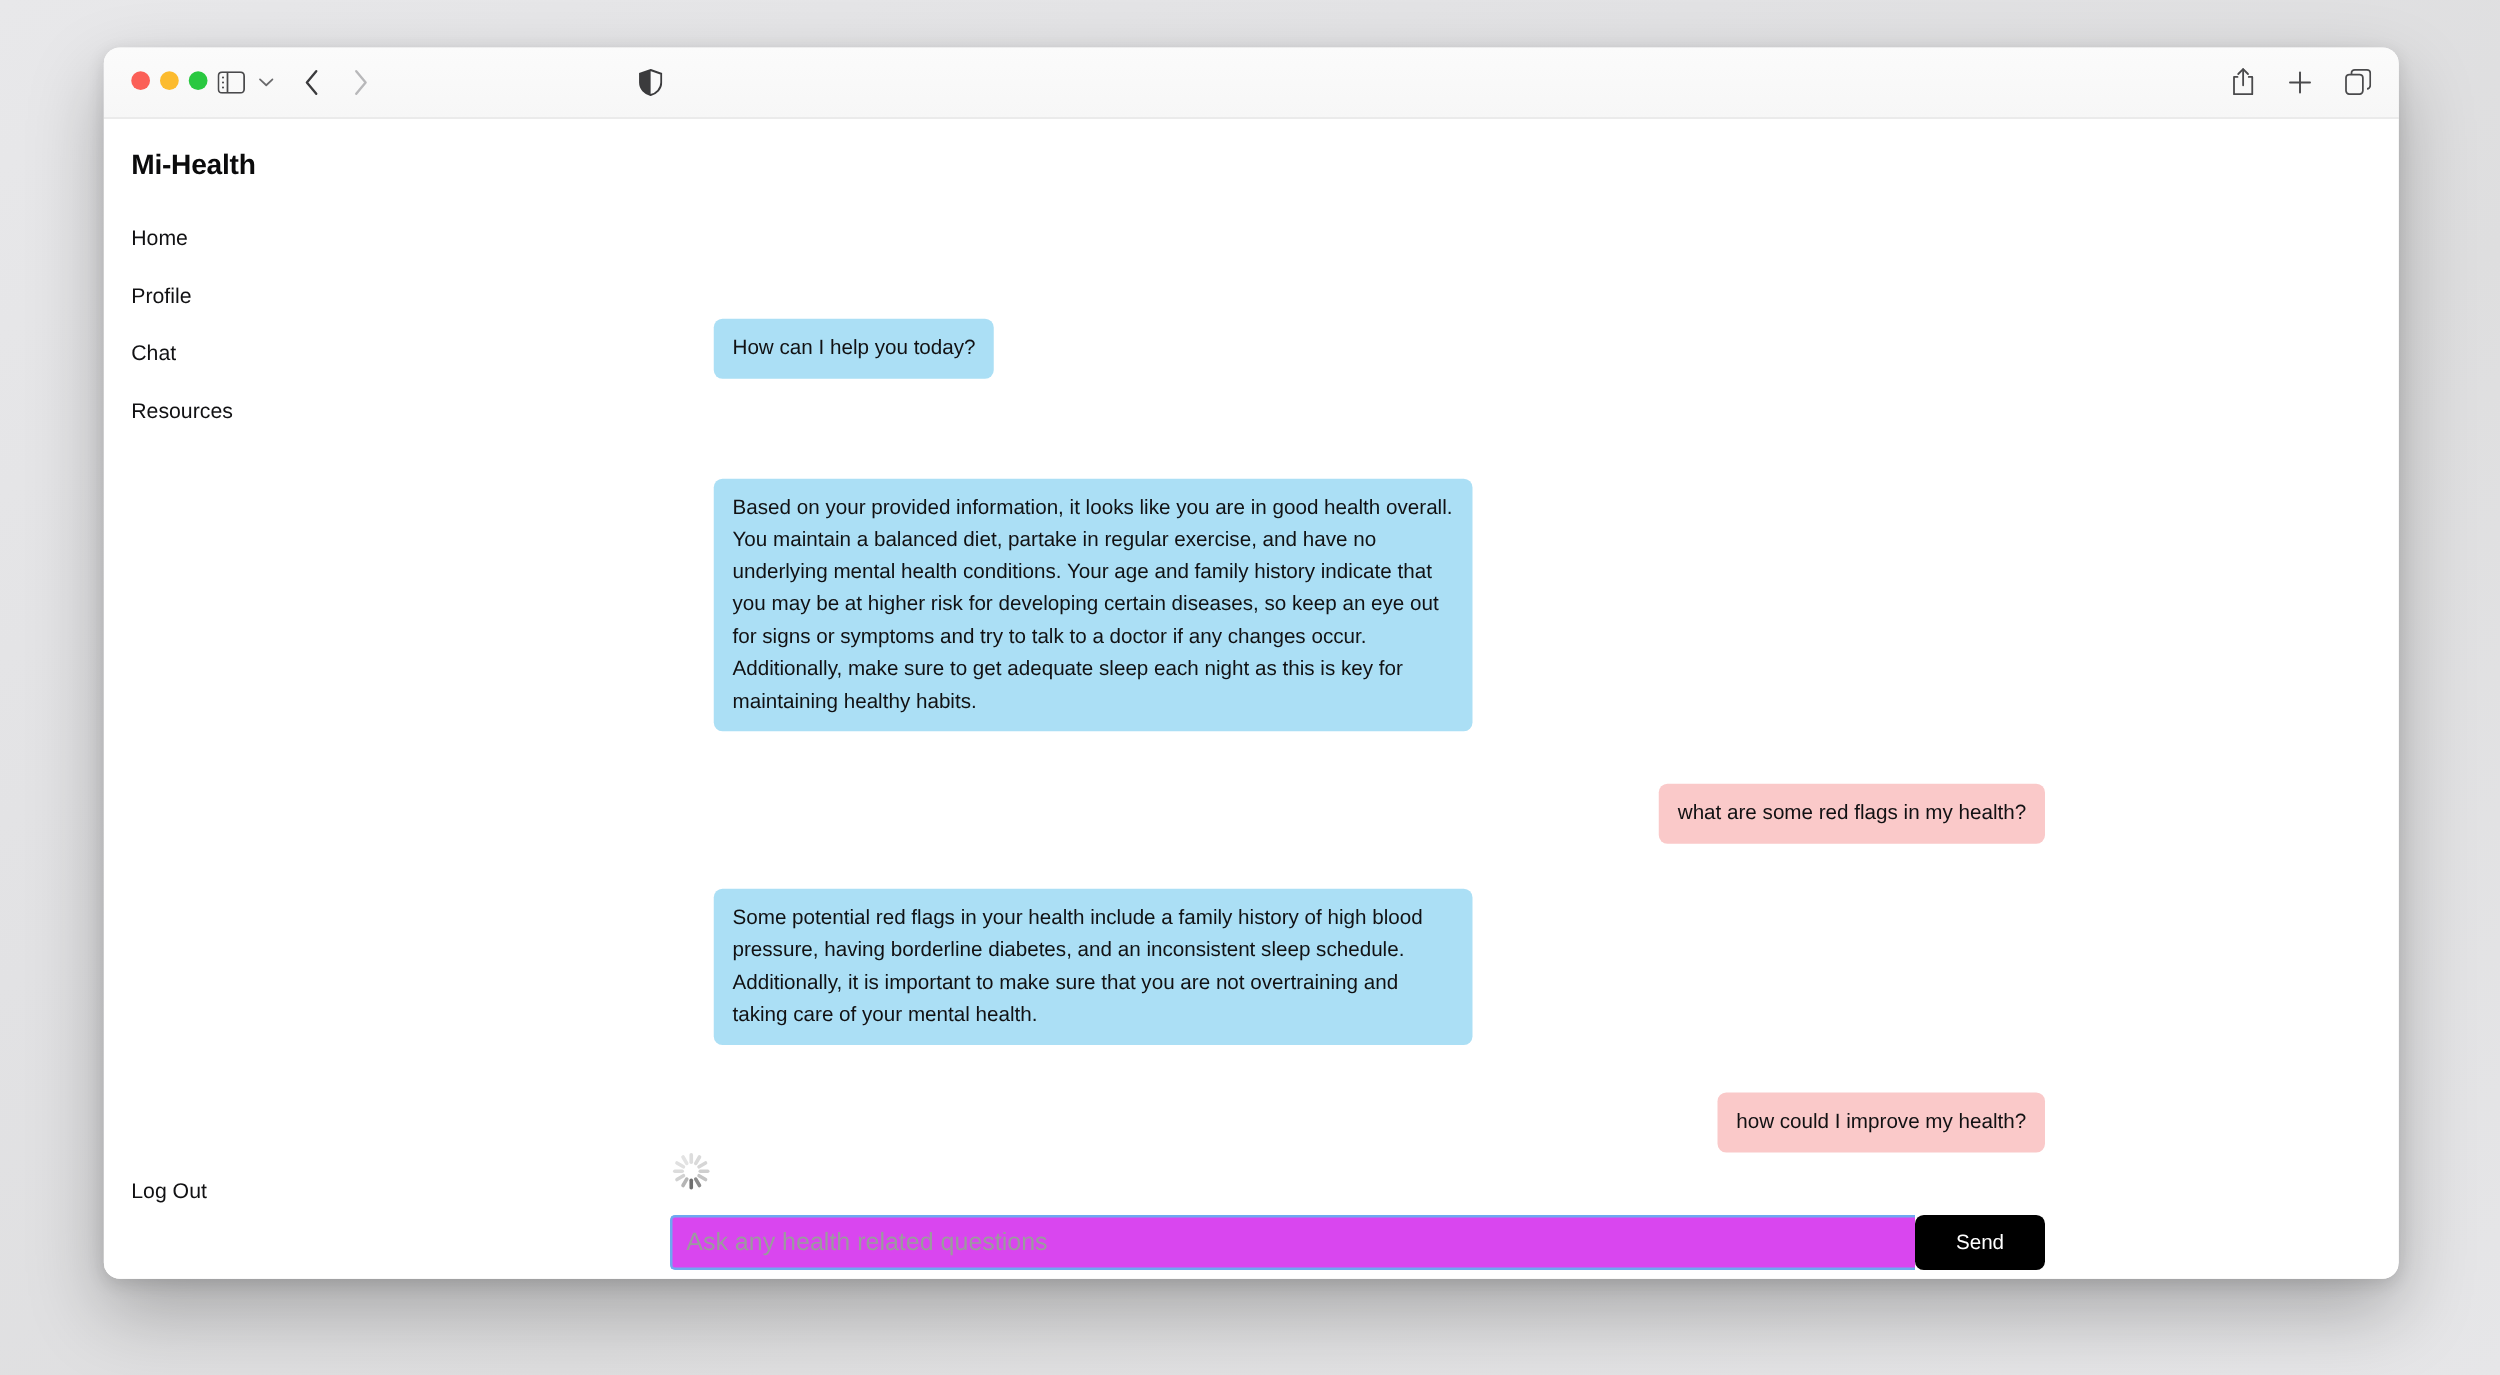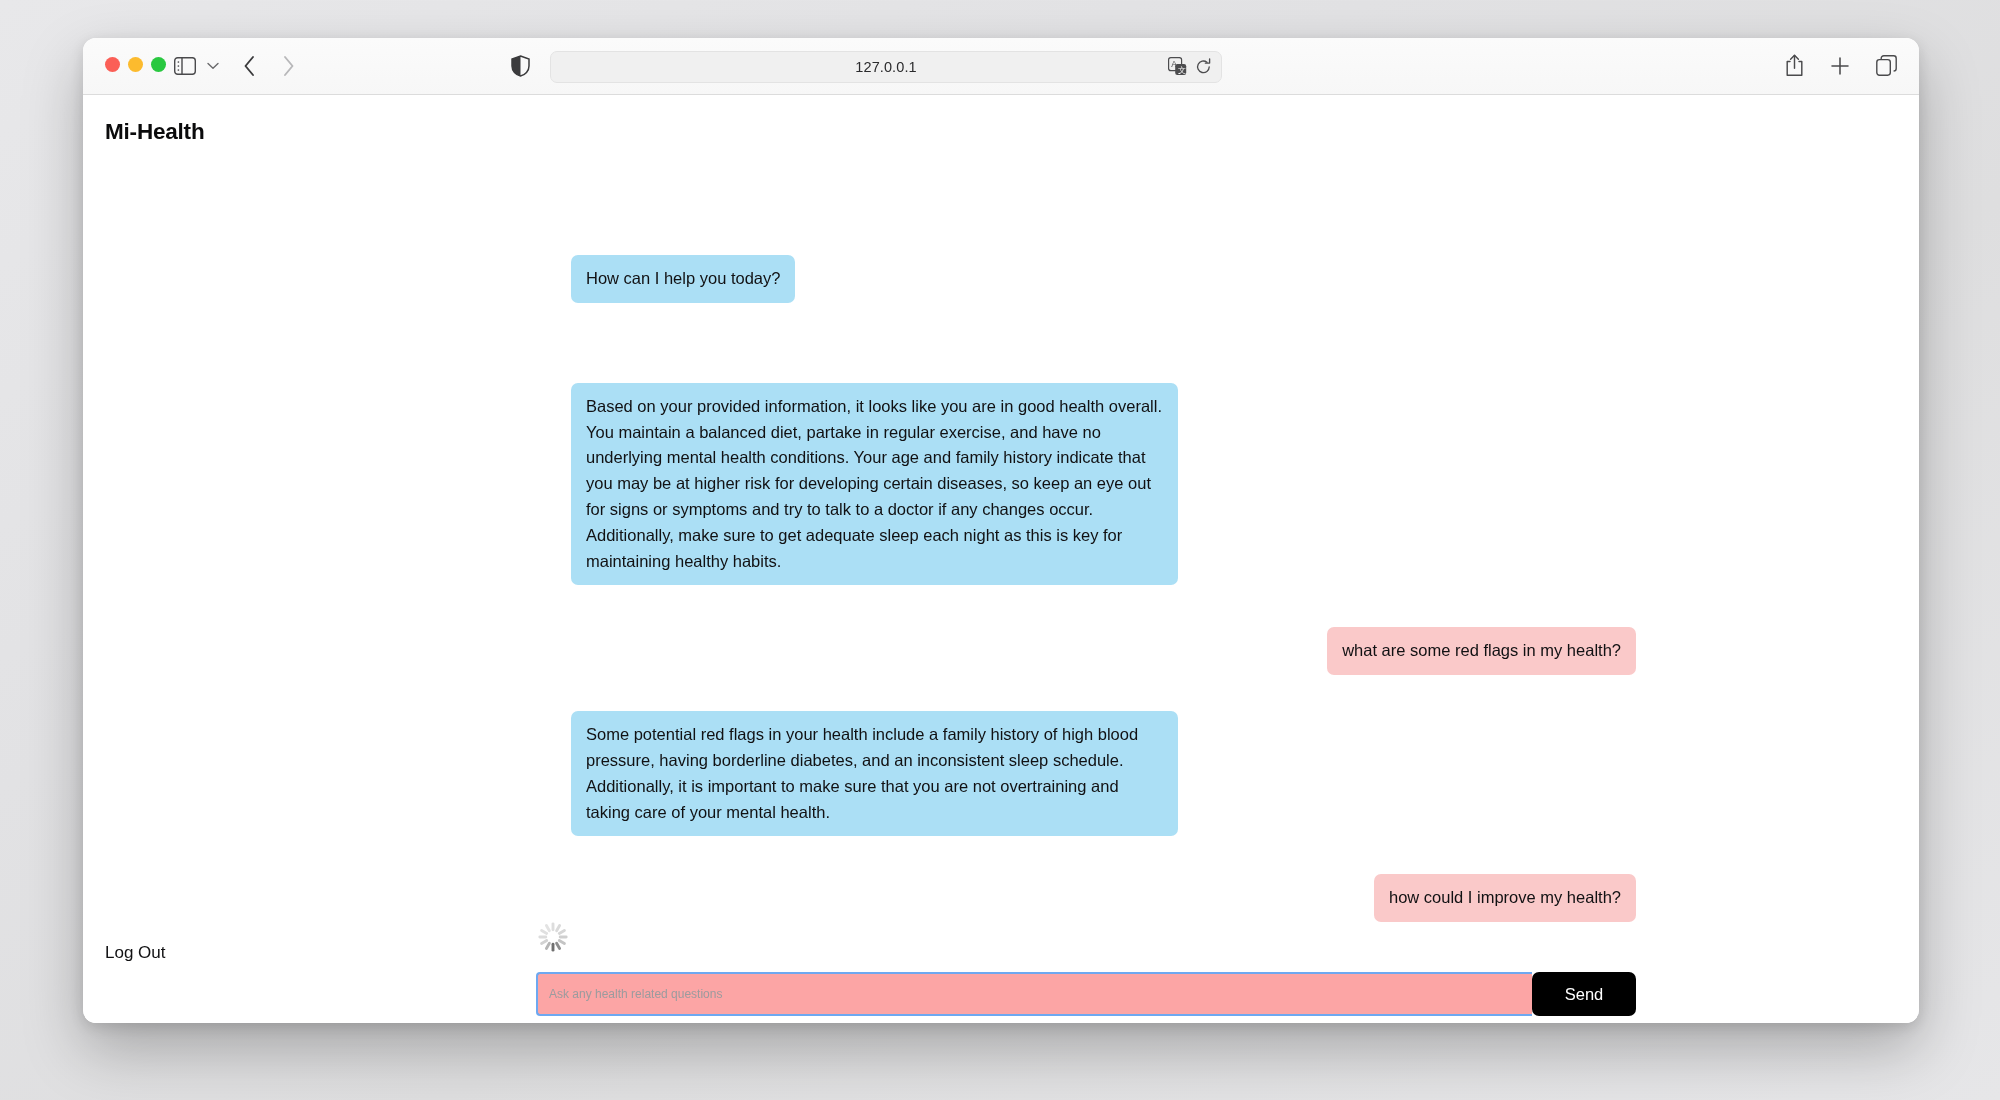--- a/index.html
+++ b/index.html
@@ -204,23 +204,23 @@
     width: 1100px;
     height: 44px;
     display: flex;
     align-items: stretch;
   }
   .text-input {
     flex: 1;
     border: 2px solid #6ea8f0;
     border-right: none;
     border-radius: 4px 0 0 4px;
-    background: #fca5a5;
+    background: #d946ef;
     font-family: "Liberation Sans", sans-serif;
-    font-size: 12px;
+    font-size: 20px;
     color: #111113;
     padding: 0 11px;
     outline: none;
     box-sizing: border-box;
   }
   .text-input::placeholder { color: #9b9b9e; }
   .send-btn {
     width: 104px;
     background: #000000;
     color: #ffffff;
@@ -272,39 +272,20 @@
       </svg>
     </div>
 
     <div class="tb-icon shield">
       <svg width="19" height="22" viewBox="0 0 19 22">
         <path d="M9.5 1 L18 4 V11 C18 16 14.2 19.8 9.5 21 C4.8 19.8 1 16 1 11 V4 Z" fill="none" stroke="#3b3b3d" stroke-width="1.5"></path>
         <path d="M9.5 1 L1 4 V11 C1 16 4.8 19.8 9.5 21 Z" fill="#3b3b3d"></path>
       </svg>
     </div>
 
-    <div class="addr-wrap">
-      <div class="addr-text">127.0.0.1</div>
-      <div class="addr-actions">
-        <span>
-          <svg width="19" height="19" viewBox="0 0 19 19">
-            <rect x="0.6" y="0.6" width="13" height="13" rx="2.2" fill="none" stroke="#4c4c4e" stroke-width="1.2"></rect>
-            <text x="3.2" y="10.4" font-family="'Liberation Sans',sans-serif" font-size="8.5" fill="#4c4c4e">A</text>
-            <rect x="7.2" y="7" width="11" height="11" rx="2.2" fill="#4c4c4e"></rect>
-            <text x="10" y="15.6" font-family="'Liberation Sans',sans-serif" font-size="8" fill="#ffffff">文</text>
-          </svg>
-        </span>
-        <span>
-          <svg width="17" height="18" viewBox="0 0 17 18" fill="none" stroke="#4c4c4e" stroke-width="1.35" stroke-linecap="round">
-            <path d="M14.2 9 A5.8 5.8 0 1 1 12 4.3"></path>
-            <polyline points="14.6,0.8 14.6,5.1 10.3,5.1" stroke-linejoin="round"></polyline>
-          </svg>
-        </span>
-      </div>
-    </div>
 
     <div class="tb-right">
       <span>
         <svg width="19" height="23" viewBox="0 0 19 23" fill="none" stroke="#4a4a4c" stroke-width="1.45" stroke-linecap="round" stroke-linejoin="round">
           <path d="M5 7.5 H2.2 V21.3 H16.8 V7.5 H14"></path>
           <line x1="9.5" y1="1.4" x2="9.5" y2="14.2"></line>
           <polyline points="5.6,5.2 9.5,1.3 13.4,5.2"></polyline>
         </svg>
       </span>
       <span>
@@ -319,20 +300,26 @@
           <path d="M5.2 4.6 V3.4 A2.6 2.6 0 0 1 7.8 0.8 H17.6 A2.6 2.6 0 0 1 20.2 3.4 V13.4 A2.6 2.6 0 0 1 17.6 16"></path>
         </svg>
       </span>
     </div>
   </div>
 
   <div class="page">
 
     <div class="sidebar">
       <div class="brand">Mi-Health</div>
+      <div class="nav">
+        <a class="nav-item">Home</a>
+        <a class="nav-item">Profile</a>
+        <a class="nav-item">Chat</a>
+        <a class="nav-item">Resources</a>
+      </div>
       <a class="logout">Log Out</a>
     </div>
 
     <div class="chat-area">
 
       <div class="messages">
 
         <div class="msg-row bot">
           <div class="bubble bot">How can I help you today?</div>
         </div>

